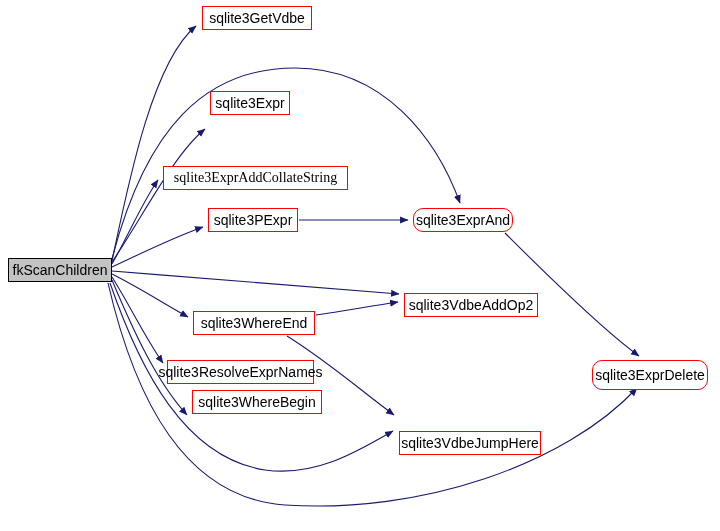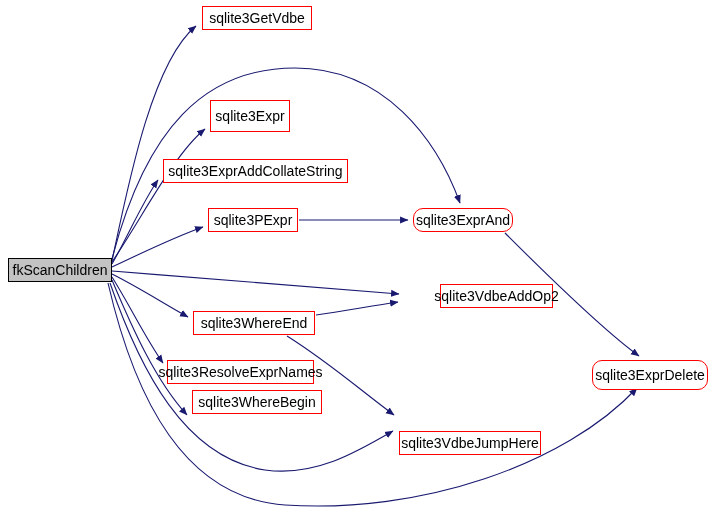--- a/index.html
+++ b/index.html
@@ -73,29 +73,29 @@
     <path class="edge" d="M112,280 C133,330 156,381 187,415" marker-end="url(#arrow)"></path>
     <path class="edge" d="M110,283 C140,370 185,458 265,470 C315,477 357,452 393,431" marker-end="url(#arrow)"></path>
     <path class="edge" d="M108,283 C135,400 185,498 285,505 C420,514 565,465 637,388" marker-end="url(#arrow)"></path>
     <path class="edge" d="M505,233 C552,280 603,330 639,356" marker-end="url(#arrow)"></path>
   </svg>
 
   <div class="node root" style="left:8px; top:258px; width:104px; height:24px;">fkScanChildren</div>
 
   <div class="node" style="left:202px; top:6px; width:110px; height:24px;">sqlite3GetVdbe</div>
 
-  <div class="node" style="left:210px; top:100px; width:80px; height:32px;">sqlite3Expr</div>
+  <div class="node" style="left:210px; top:91px; width:80px; height:24px;">sqlite3Expr</div>
 
-  <div class="node" style="left:163px; top:159px; width:185px; height:24px;">sqlite3ExprAddCollateString</div>
+  <div class="node" style="left:163px; top:166px; width:185px; height:24px;font-family:Liberation Serif, serif;">sqlite3ExprAddCollateString</div>
 
   <div class="node" style="left:208px; top:208px; width:90px; height:24px;">sqlite3PExpr</div>
 
   <div class="node" style="left:413px; top:208px; width:100px; height:24px;border-radius:10px;">sqlite3ExprAnd</div>
 
-  <div class="node" style="left:404px; top:284px; width:113px; height:24px;margin-left:36px;">sqlite3VdbeAddOp2</div>
+  <div class="node" style="left:404px; top:293px; width:134px; height:24px;">sqlite3VdbeAddOp2</div>
 
   <div class="node" style="left:193px; top:311px; width:122px; height:24px;">sqlite3WhereEnd</div>
 
   <div class="node" style="left:167px; top:360px; width:147px; height:24px;">sqlite3ResolveExprNames</div>
 
   <div class="node" style="left:192px; top:390px; width:130px; height:24px;">sqlite3WhereBegin</div>
 
   <div class="node" style="left:399px; top:431px; width:142px; height:24px;">sqlite3VdbeJumpHere</div>
 
   <div class="node" style="left:592px; top:360px; width:116px; height:30px;border-radius:10px;">sqlite3ExprDelete</div>

